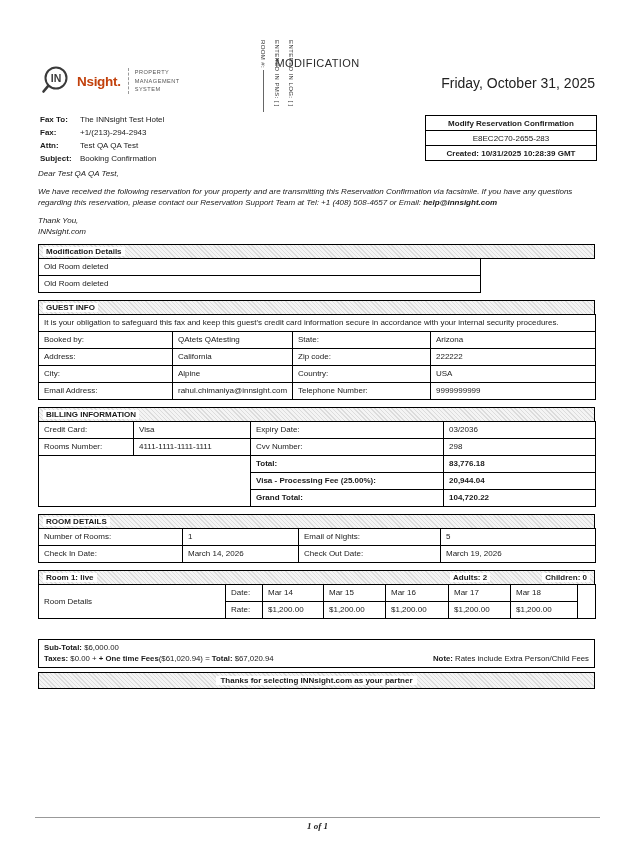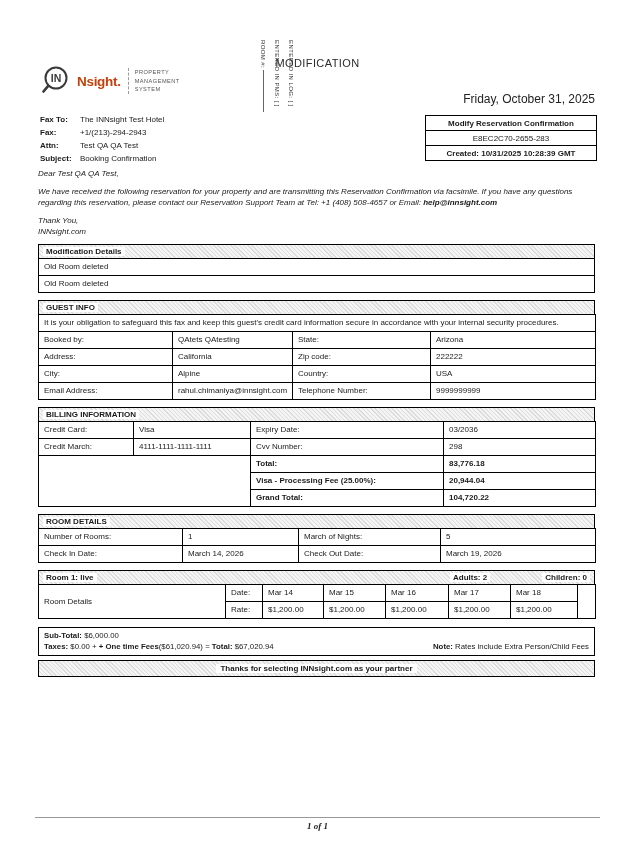--- a/index.html
+++ b/index.html
@@ -23,21 +23,21 @@
     margin-left:7px; padding-left:6px; border-left:1px dashed #9a9a9a;
     font-size:5.6px; letter-spacing:.5px; color:#555; line-height:1.55;
   }
   .tagline span { display:block; }
 
   .stamp { position:absolute; top:40px; left:260px; display:flex; gap:8px; height:72px; }
   .stamp-col { display:flex; flex-direction:column; align-items:center; }
   .vert { writing-mode:vertical-rl; font-size:6px; letter-spacing:.4px; color:#333; white-space:nowrap; }
   .stamp-line { flex:1; min-height:28px; width:0; border-left:1px solid #666; margin-top:2px; }
 
-  .header-date { position:absolute; top:92px; right:40px; font-size:12px; color:#222; }
+  .header-date { position:absolute; top:75px; right:40px; font-size:14px; color:#222; }
 
   
   .fax-block { position:absolute; top:113px; left:40px; line-height:13px; font-size:8px; }
   .fax-label { display:inline-block; width:40px; font-weight:bold; }
 
   .conf-box {
     position:absolute; top:115px; left:425px; width:170px;
     border:1.5px solid #000; text-align:center; font-size:8px; background:#fff;
   }
   .conf-box > div { padding:2.5px 2px; }
@@ -53,27 +53,27 @@
   
   .section { margin-top:7px; }
   .sec-header {
     border:1px solid #000; padding:2px 4px; font-weight:bold; font-size:8px;
     background-image:repeating-linear-gradient(45deg,#dcdcdc 0,#dcdcdc 1px,#f4f4f4 1px,#f4f4f4 3px);
   }
   .sec-header .patch { background:#fff; padding:0 3px; display:inline-block; }
   .sec-header.room { display:flex; align-items:center; }
   .room-adults { margin-left:auto; margin-right:52px;text-align:right; }
 
-  table { border-collapse:collapse; table-layout:fixed; width:557px; margin-top:-1px; background:#fff; }
+  table { border-collapse:collapse; table-layout:fixed; width:443px; margin-top:-1px; background:#fff; }
   td { border:1px solid #000; padding:3px 5px; font-size:8px; height:10px; overflow:hidden; white-space:nowrap; vertical-align:middle; }
   .note-cell { white-space:normal; }
 
   
   .summary-box {
-    margin-top:8px; border:1px solid #000; padding:2px 5px;
+    margin-top:20px; border:1px solid #000; padding:2px 5px;
     display:flex; justify-content:space-between; align-items:flex-end;
     font-size:7.8px; line-height:1.45;
   }
   .thanks-bar {
     margin-top:4px; border:1px solid #000; padding:3px 4px; text-align:center;
     font-weight:bold; font-size:8px;
     background-image:repeating-linear-gradient(45deg,#dcdcdc 0,#dcdcdc 1px,#f4f4f4 1px,#f4f4f4 3px);
   }
   .thanks-bar .patch { background:#fff; padding:0 4px; display:inline-block; }
 
@@ -206,21 +206,21 @@
             <col style="width:152px">
           </colgroup>
         <tbody>
             <tr>
           <td>Credit Card:</td>
               <td>Visa</td>
           <td>Expiry Date:</td>
               <td>03/2036</td>
         </tr>
         <tr>
-          <td>Credit March:</td>
+          <td>Rooms Number:</td>
               <td>4111-1111-1111-1111</td>
           <td>Cvv Number:</td>
               <td>298</td>
         </tr>
         <tr>
           <td colspan="2" rowspan="3"></td>
           <td class="bold">Total:</td>
               <td class="bold">83,776.18</td>
         </tr>
         <tr>
@@ -241,21 +241,21 @@
         <colgroup>
             <col style="width:144px">
             <col style="width:116px">
             <col style="width:142px">
             <col style="width:155px">
           </colgroup>
         <tbody>
             <tr>
           <td>Number of Rooms:</td>
               <td>1</td>
-          <td>March of Nights:</td>
+          <td>Email of Nights:</td>
               <td>5</td>
         </tr>
         <tr>
           <td>Check In Date:</td>
               <td>March 14, 2026</td>
           <td>Check Out Date:</td>
               <td>March 19, 2026</td>
         </tr>
       </tbody>
         </table>

